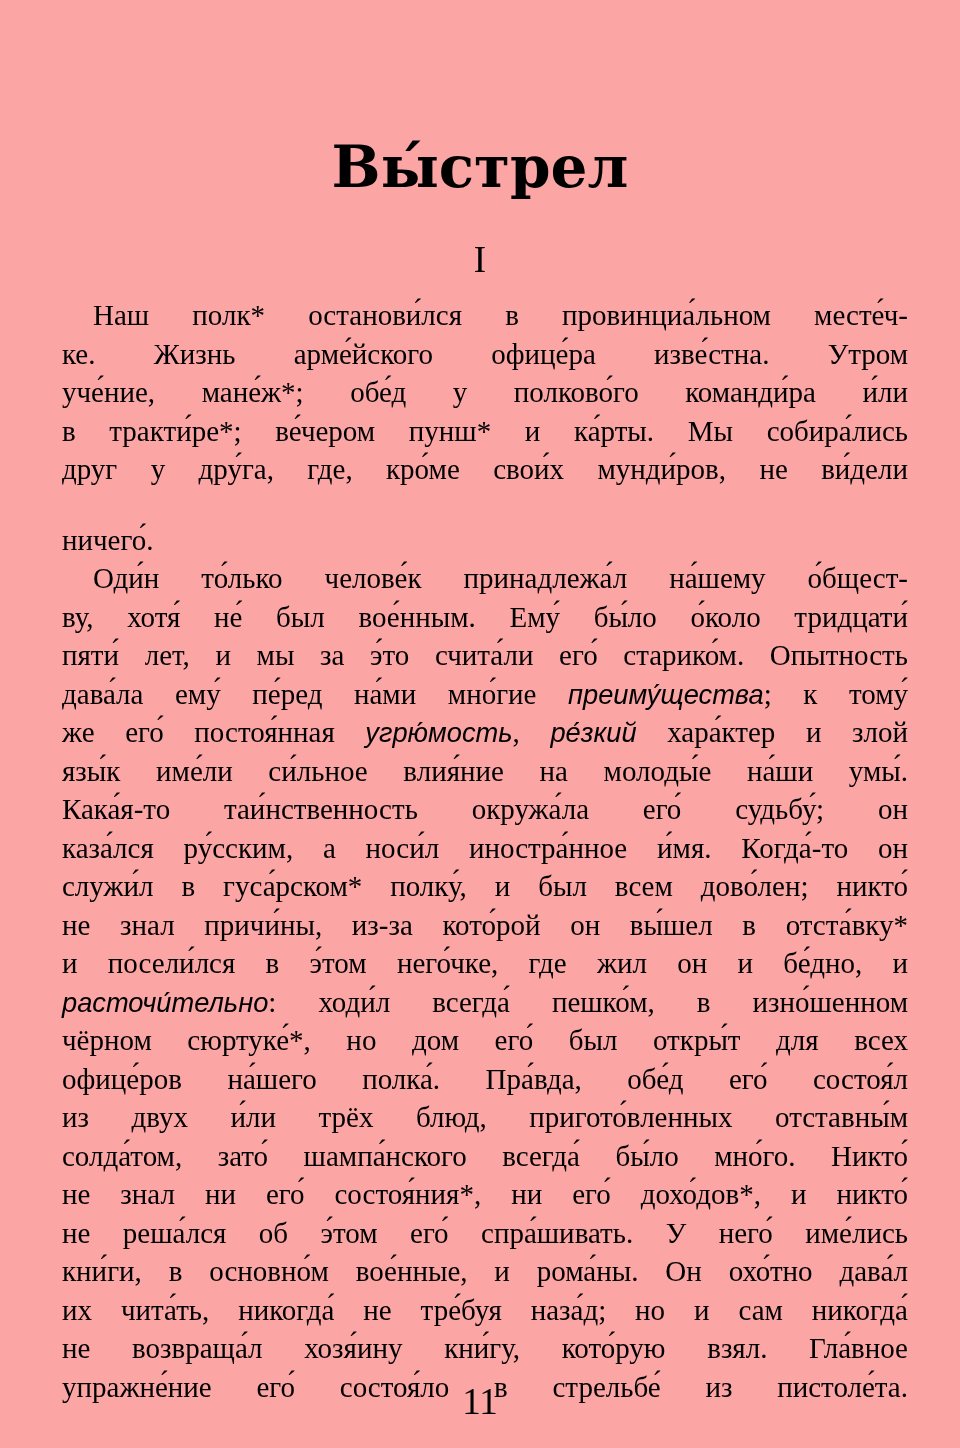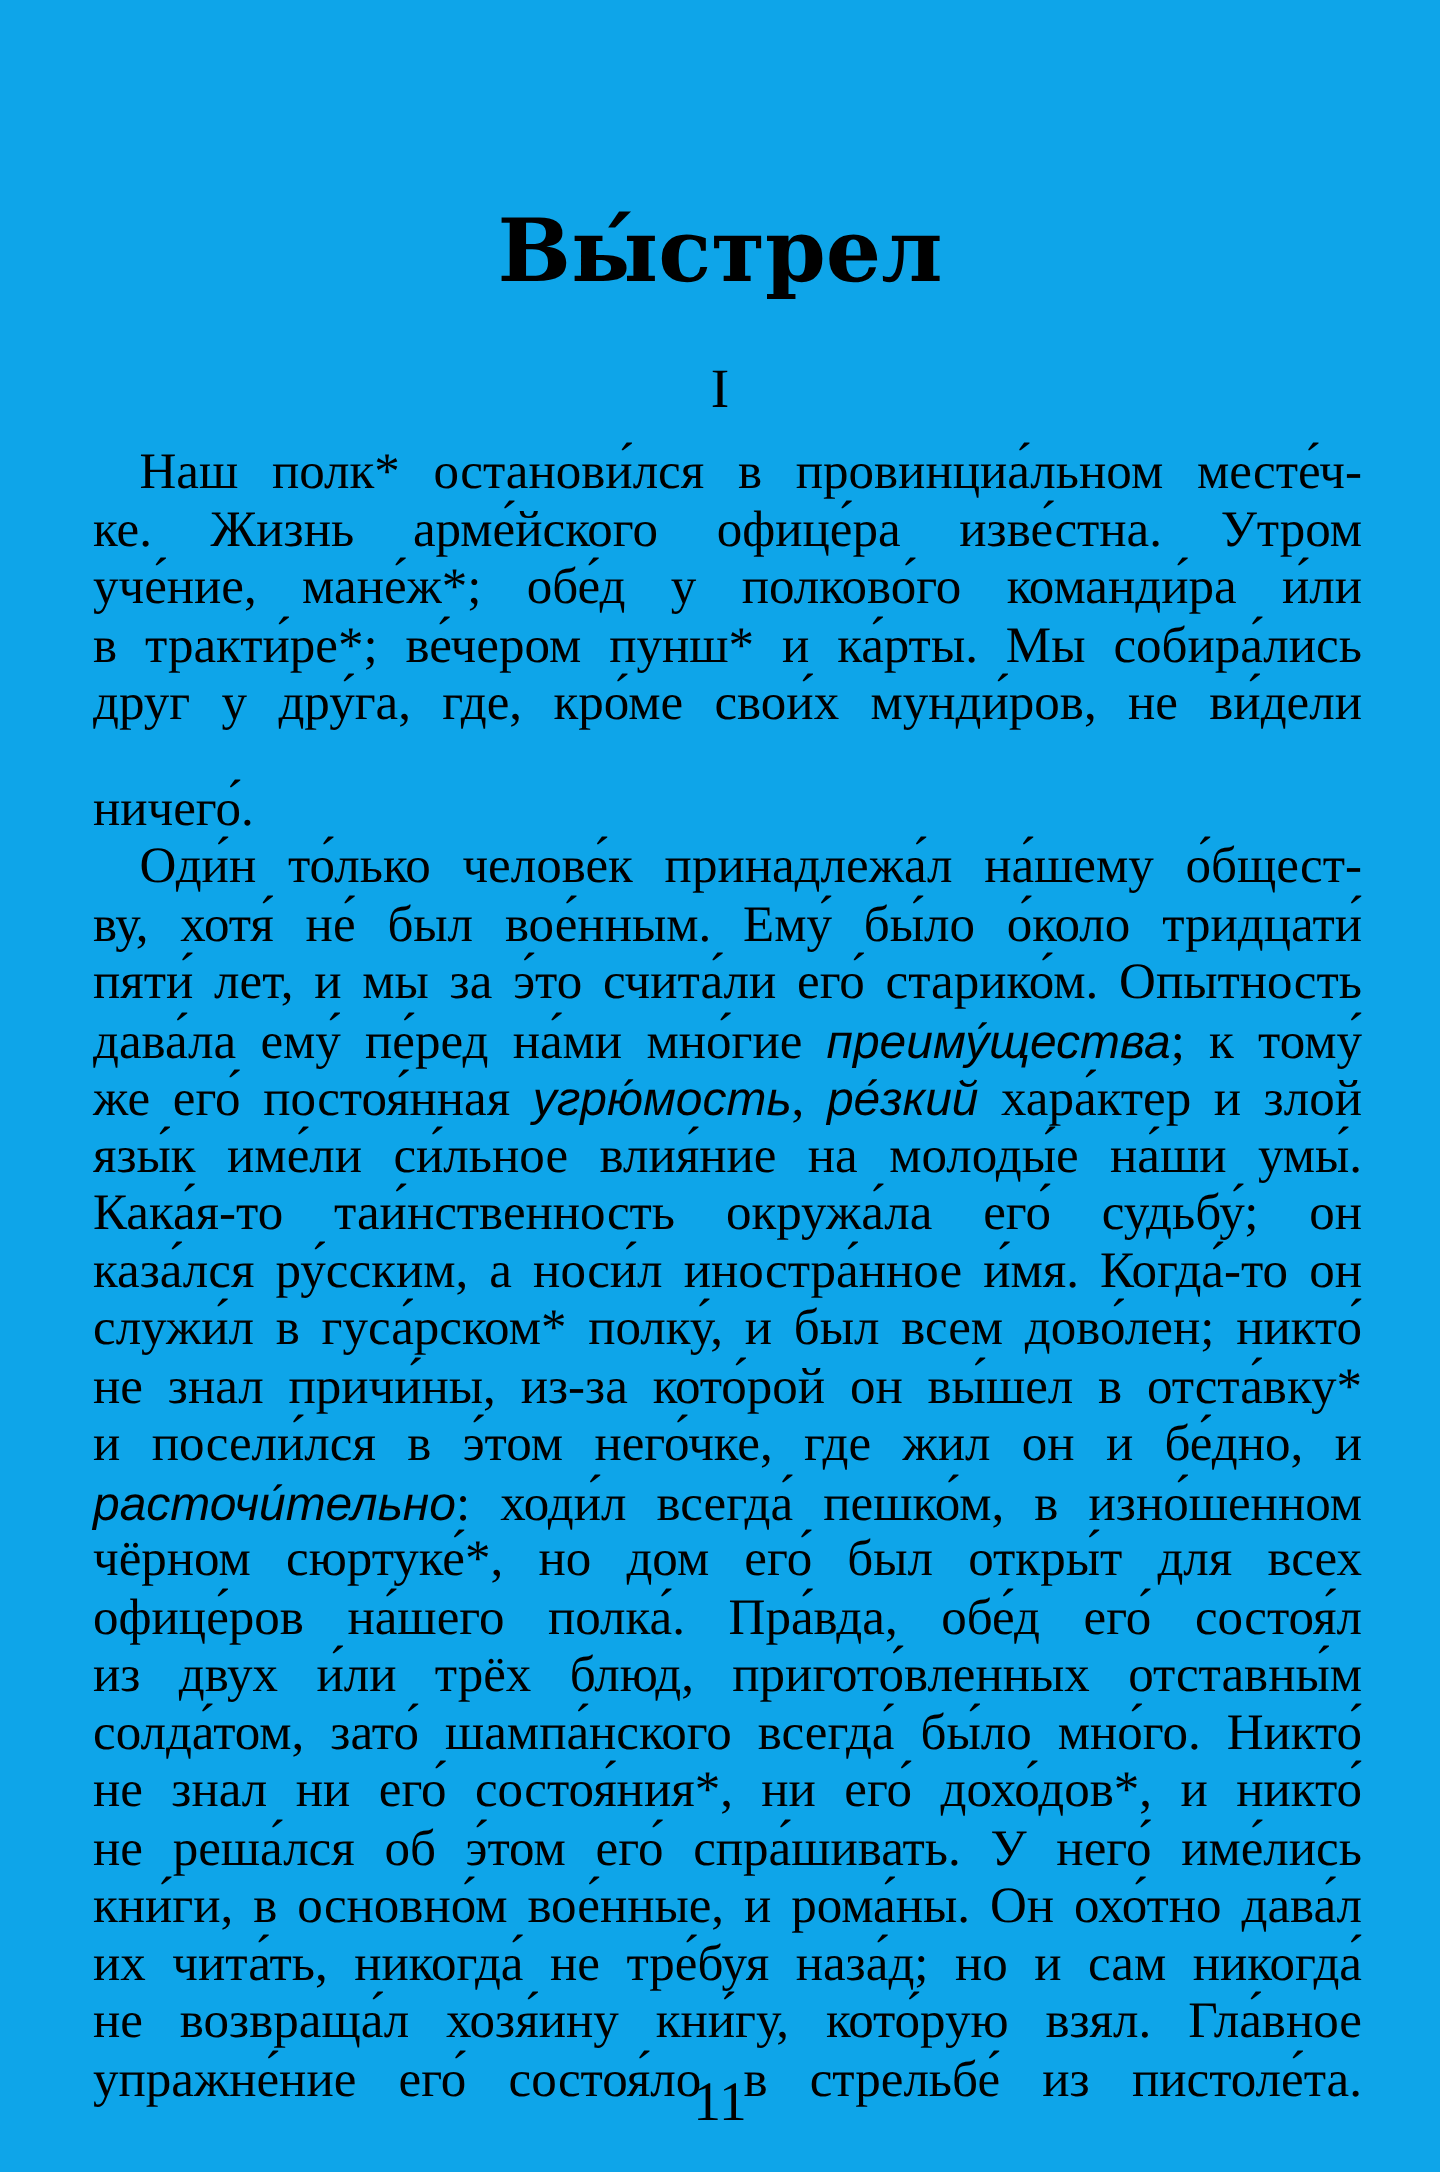--- a/index.html
+++ b/index.html
@@ -4,21 +4,21 @@
 <style>
   html, body {
     margin: 0;
     padding: 0;
     background: #ffffff;
   }
   .page {
     position: relative;
     width: 960px;
     height: 1448px;
-    background: #0ea5e9;
+    background: #fca5a5;
     color: #000000;
     font-family: "Liberation Serif", serif;
     overflow: hidden;
   }
   .title {
     position: absolute;
     top: 134px;
     left: 0;
     width: 100%;
     text-align: center;
@@ -36,21 +36,21 @@
     text-align: center;
     font-family: "Liberation Serif", serif;
     font-size: 37px;
     line-height: 1.1;
   }
   .body-text {
     position: absolute;
     top: 296px;
     left: 62px;
     width: 846px;
-    font-size: 34px;
+    font-size: 29px;
     line-height: 38.5px;
   }
   .paragraph {
     margin: 0;
   }
   .line {
     text-align: justify;
     text-align-last: justify;
     height: 38.5px;
     overflow: visible;

